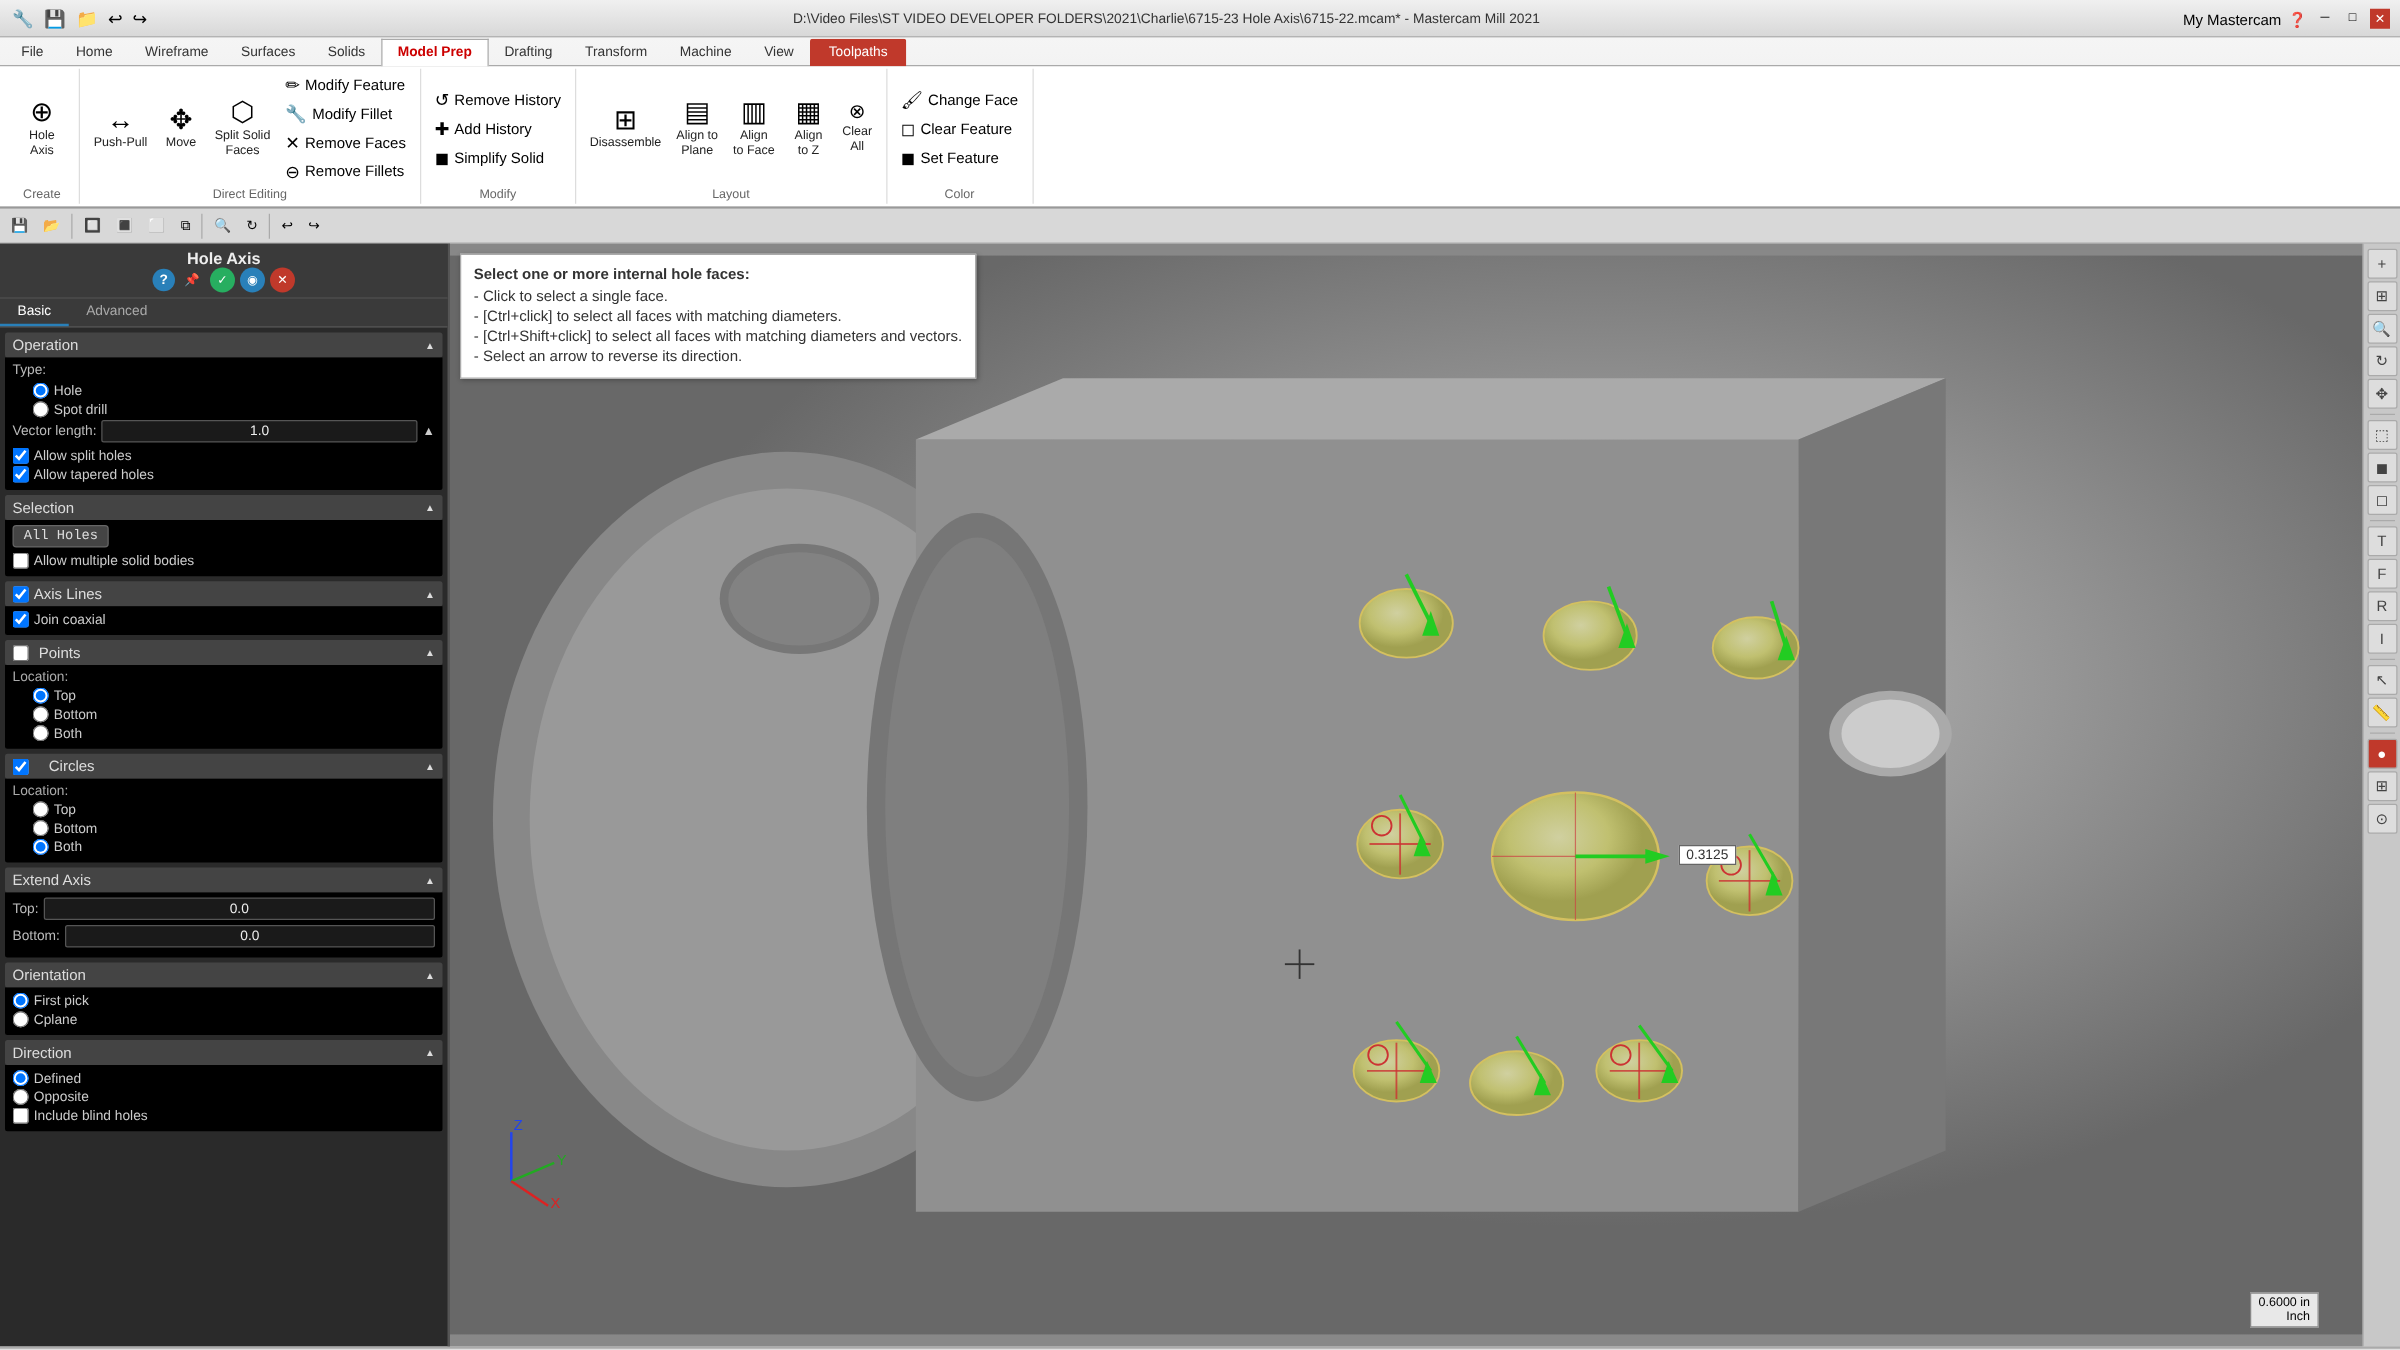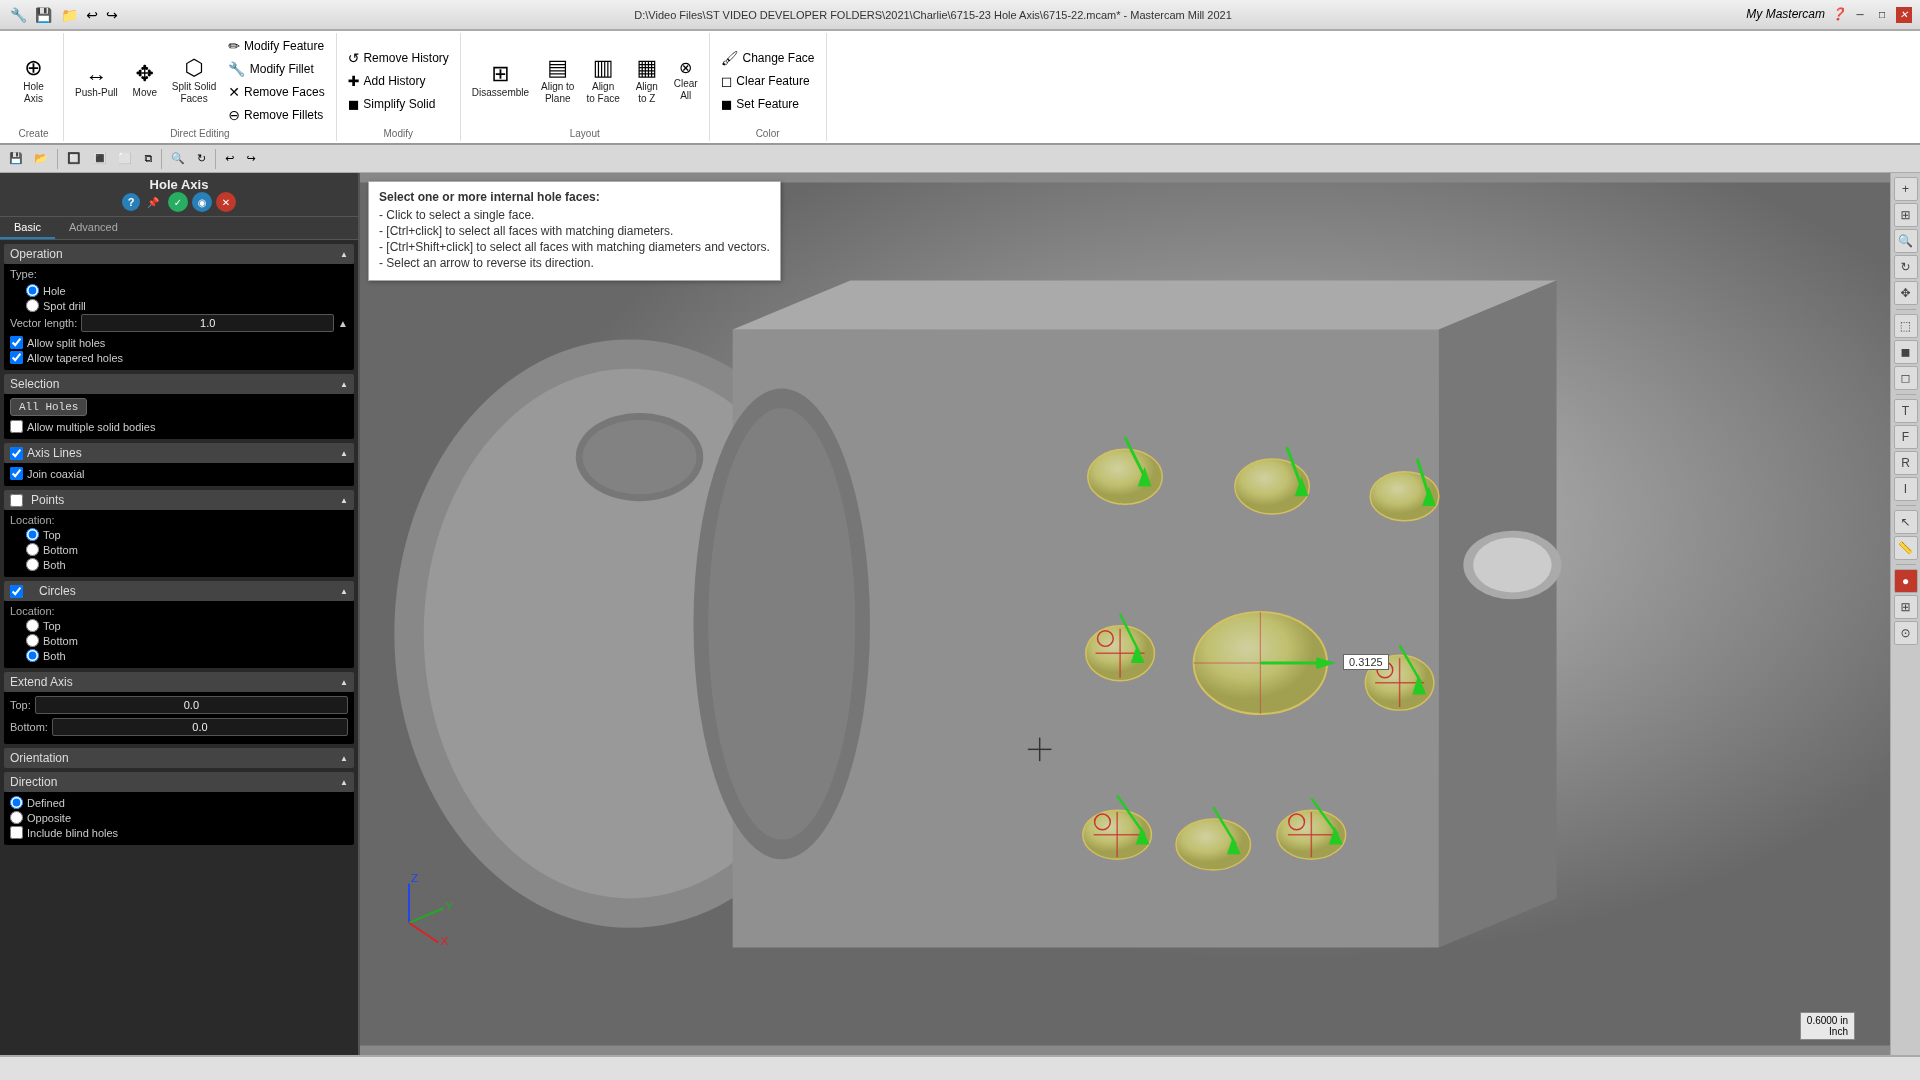--- a/index.html
+++ b/index.html
@@ -11,21 +11,21 @@
       background: linear-gradient(to bottom, #f0f0f0, #d8d8d8);
       display: flex;
       align-items: center;
       justify-content: space-between;
       padding: 0 8px;
       border-bottom: 1px solid #aaa;
     }
     #titlebar-left { display: flex; gap: 4px; align-items: center; }
     #titlebar-left .tb-icon { font-size: 14px; cursor: pointer; padding: 2px; }
     #titlebar-center { font-size: 11px; color: #333; flex: 1; text-align: center; }
-    #titlebar-right { display: flex; gap: 6px; align-items: flex-start; font-size: 11px; font-style: italic; }
+    #titlebar-right { display: flex; gap: 6px; align-items: flex-end; font-size: 11px; }
     .win-btn { width: 16px; height: 16px; display: flex; align-items: center; justify-content: center; cursor: pointer; font-size: 10px; }
     #win-close { background: #c0392b; color: white; }
 
     
     #ribbon { background: linear-gradient(to bottom, #f5f5f5, #e8e8e8); border-bottom: 2px solid #999; }
     #ribbon-tabs { display: flex; align-items: flex-end; padding: 0 4px; gap: 0; }
     .ribbon-tab {
       padding: 4px 12px 5px;
       font-size: 11px;
       cursor: pointer;
@@ -309,20 +309,33 @@
   <div id="titlebar-right">
     <span>My Mastercam</span>
     <span>❓</span>
     <div class="win-btn">─</div>
     <div class="win-btn">□</div>
     <div class="win-btn" id="win-close">✕</div>
   </div>
 </div>
 
 <div id="ribbon">
+  <div id="ribbon-tabs">
+    <div class="ribbon-tab">File</div>
+    <div class="ribbon-tab">Home</div>
+    <div class="ribbon-tab">Wireframe</div>
+    <div class="ribbon-tab">Surfaces</div>
+    <div class="ribbon-tab">Solids</div>
+    <div class="ribbon-tab active">Model Prep</div>
+    <div class="ribbon-tab">Drafting</div>
+    <div class="ribbon-tab">Transform</div>
+    <div class="ribbon-tab">Machine</div>
+    <div class="ribbon-tab">View</div>
+    <div class="ribbon-tab highlight">Toolpaths</div>
+  </div>
   <div id="ribbon-content">
 
     <div class="ribbon-group">
       <div class="ribbon-group-buttons">
         <div class="ribbon-btn">
           <span class="btn-icon">⊕</span>
           <span class="btn-label">Hole<br>Axis</span>
         </div>
       </div>
       <div class="ribbon-group-label">Create</div>
@@ -598,20 +611,30 @@
             <label>Bottom:</label>
             <input type="text" class="form-input" value="0.0" style="">
           </div>
         </div>
       </div>
 
       <div class="panel-section">
         <div class="panel-section-header">
           <span>Orientation</span>
           <span class="section-arrow">▲</span>
+        </div>
+        <div class="panel-section-body">
+          <div class="radio-row">
+            <input type="radio" name="orient" checked="" style="">
+            <label>First pick</label>
+          </div>
+          <div class="radio-row">
+            <input type="radio" name="orient" style="">
+            <label>Cplane</label>
+          </div>
         </div>
       </div>
 
       <div class="panel-section">
         <div class="panel-section-header">
           <span>Direction</span>
           <span class="section-arrow">▲</span>
         </div>
         <div class="panel-section-body">
           <div class="radio-row">

